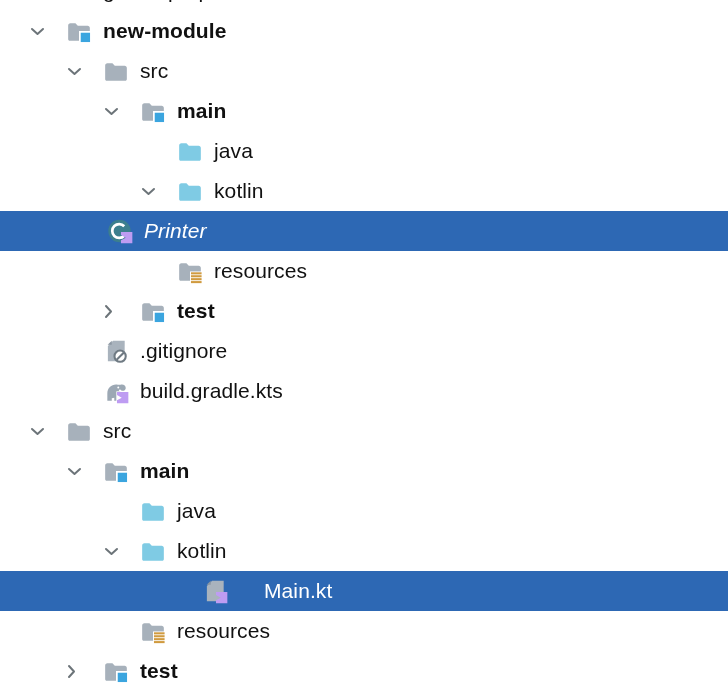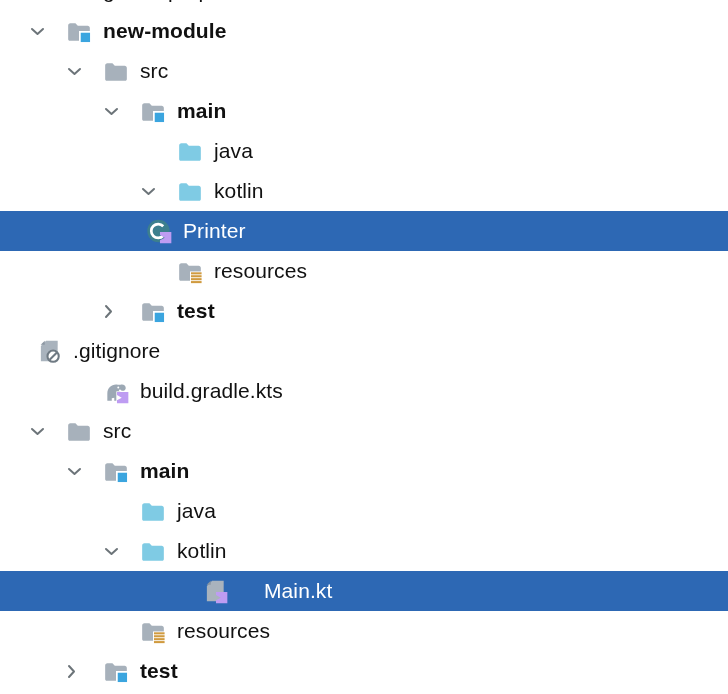--- a/index.html
+++ b/index.html
@@ -107,21 +107,21 @@
             <polyline points="2,2 7.5,7 13,2" fill="none" stroke="#6C7479" stroke-width="2" stroke-linecap="round" stroke-linejoin="round"></polyline>
           </svg>
         </span>
         <span class="icon">
           <svg width="26" height="26" viewBox="0 0 24 24">
             <path d="M2 19.6 V7 C2 5.8 2.9 4.9 4 4.9 H8.7 L10.9 7.2 H20 C21.1 7.2 22 8.1 22 9.2 V19.6 C22 20.4 21.4 21 20.6 21 H3.4 C2.6 21 2 20.4 2 19.6 Z" fill="#7FCBE4"></path>
           </svg>
         </span>
         <span class="label">kotlin</span>
       </div>
-      <div class="row selected" style="padding-left: 110px;">
+      <div class="row selected" style="padding-left: 71px; font-style: italic;">
         <span class="chev"></span>
         <span class="icon">
           <svg width="26" height="26" viewBox="0 0 24 24">
             <circle cx="11.5" cy="12" r="10.3" fill="#3C7F8E"></circle>
             <path d="M15.9 7.6 A6.4 6.4 0 1 0 15.9 16.4" fill="none" stroke="#ffffff" stroke-width="2.5"></path>
             <polygon points="12.9,12.9 23.4,12.9 23.4,23.4 12.9,23.4 12.9,20.6 17.3,18.15 12.9,15.7" fill="#BE9CF2"></polygon>
           </svg>
         </span>
         <span class="label">Printer</span>
       </div>
@@ -146,21 +146,21 @@
           </svg>
         </span>
         <span class="icon">
           <svg width="26" height="26" viewBox="0 0 24 24">
             <path d="M2 19.6 V7 C2 5.8 2.9 4.9 4 4.9 H8.7 L10.9 7.2 H20 C21.1 7.2 22 8.1 22 9.2 V19.6 C22 20.4 21.4 21 20.6 21 H3.4 C2.6 21 2 20.4 2 19.6 Z" fill="#A7B1BB"></path>
             <rect x="12.8" y="12.8" width="10.2" height="10.2" fill="#3BA5DF" stroke="#ffffff" stroke-width="1.6"></rect>
           </svg>
         </span>
         <span class="label">test</span>
       </div>
-      <div class="row" style="">
+      <div class="row" style="padding-left: 67px;">
         <span class="chev"></span>
         <span class="icon">
           <svg width="26" height="26" viewBox="0 0 24 24">
             <path d="M9.3 2.5 H20 V21.5 H4.5 V7.3 Z" fill="#A9B3BD"></path>
             <polygon points="4.3,6.3 8.1,2.5 8.1,6.3" fill="#8C97A2"></polygon>
             <circle cx="15.8" cy="16.8" r="5.2" fill="#ffffff" stroke="#6F7A83" stroke-width="1.9"></circle>
             <line x1="12.6" y1="20.1" x2="19.1" y2="13.6" stroke="#6F7A83" stroke-width="1.9"></line>
           </svg>
         </span>
         <span class="label">.gitignore</span>

